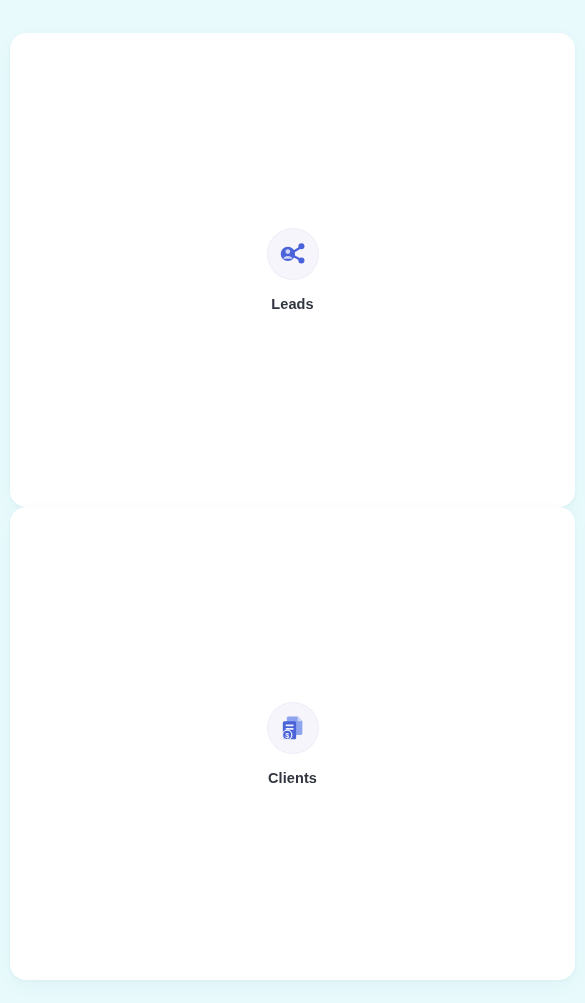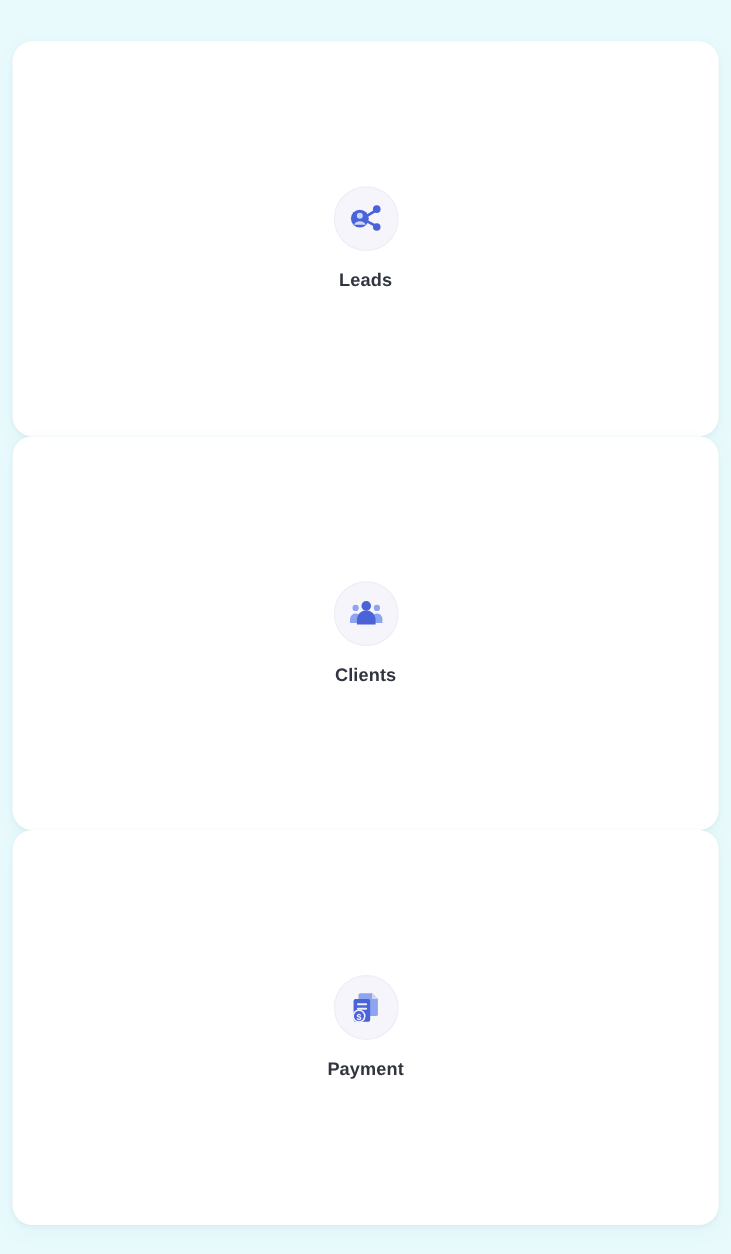--- a/index.html
+++ b/index.html
@@ -83,45 +83,32 @@
         <path d="M10.5 12.6 L18.4 16.9" stroke="#4a63d8" stroke-width="1.9" stroke-linecap="round" fill="none"></path>
         <circle cx="7.6" cy="11.9" r="6.1" fill="#4a63d8"></circle>
         <circle cx="7.6" cy="9.9" r="2.05" fill="#cfd7f6"></circle>
         <path d="M3.6 16.1 a4.2 3.5 0 0 1 8 0 z" fill="#cfd7f6"></path>
       </svg>
     </div>
     <div class="module-label">Leads</div>
   </div>
 
 
-  <div class="module-card">
-    <div class="icon-circle">
-      <svg viewBox="0 0 24 24" aria-hidden="true">
-        <circle cx="4.7" cy="8.0" r="2.15" fill="#8fa4ef"></circle>
-        <path d="M0.9 18.4 v-3.1 a3.8 3.8 0 0 1 3.8-3.5 a3.8 3.8 0 0 1 3.8 3.5 v3.1 z" fill="#8fa4ef"></path>
-        <circle cx="19.3" cy="8.0" r="2.15" fill="#8fa4ef"></circle>
-        <path d="M15.5 18.4 v-3.1 a3.8 3.8 0 0 1 3.8-3.5 a3.8 3.8 0 0 1 3.8 3.5 v3.1 z" fill="#8fa4ef"></path>
-        <circle cx="12.0" cy="6.6" r="3.3" fill="#4a63d8"></circle>
-        <path d="M5.6 19.4 v-3.4 a6.4 6.4 0 0 1 12.8 0 v3.4 z" fill="#4a63d8"></path>
-      </svg>
-    </div>
-    <div class="module-label">Clients</div>
-  </div>
 
 
 
   <div class="module-card">
     <div class="icon-circle">
       <svg viewBox="0 0 24 24" aria-hidden="true">
         <path d="M8.0 2.2 h8.0 l4.0 4.0 v10.4 a1.3 1.3 0 0 1-1.3 1.3 H8.0 a1.3 1.3 0 0 1-1.3-1.3 V3.5 a1.3 1.3 0 0 1 1.3-1.3 z" fill="#8fa4ef"></path>
         <path d="M16.0 2.2 l4.0 4.0 h-4.0 z" fill="#cfd7f6"></path>
         <path d="M4.6 6.2 h8.8 a1.3 1.3 0 0 1 1.3 1.3 v12.9 a1.3 1.3 0 0 1-1.3 1.3 H4.6 a1.3 1.3 0 0 1-1.3-1.3 V7.5 a1.3 1.3 0 0 1 1.3-1.3 z" fill="#4a63d8"></path>
         <rect x="5.6" y="9.0" width="7.0" height="1.5" rx="0.7" fill="#eef1fd"></rect>
         <rect x="5.6" y="12.1" width="7.0" height="1.5" rx="0.7" fill="#eef1fd"></rect>
         <rect x="5.6" y="15.2" width="4.4" height="1.5" rx="0.7" fill="#eef1fd"></rect>
         <circle cx="7.0" cy="17.9" r="4.0" fill="#4a63d8" stroke="#eef1fd" stroke-width="1.1"></circle>
         <text x="7.0" y="20.4" font-family="Liberation Sans, sans-serif" font-size="6.1" font-weight="700" fill="#eef1fd" text-anchor="middle">$</text>
       </svg>
     </div>
-    <div class="module-label">Payment</div>
+    <div class="module-label">Clients</div>
   </div>
 
 </div>
 
 </body></html>

